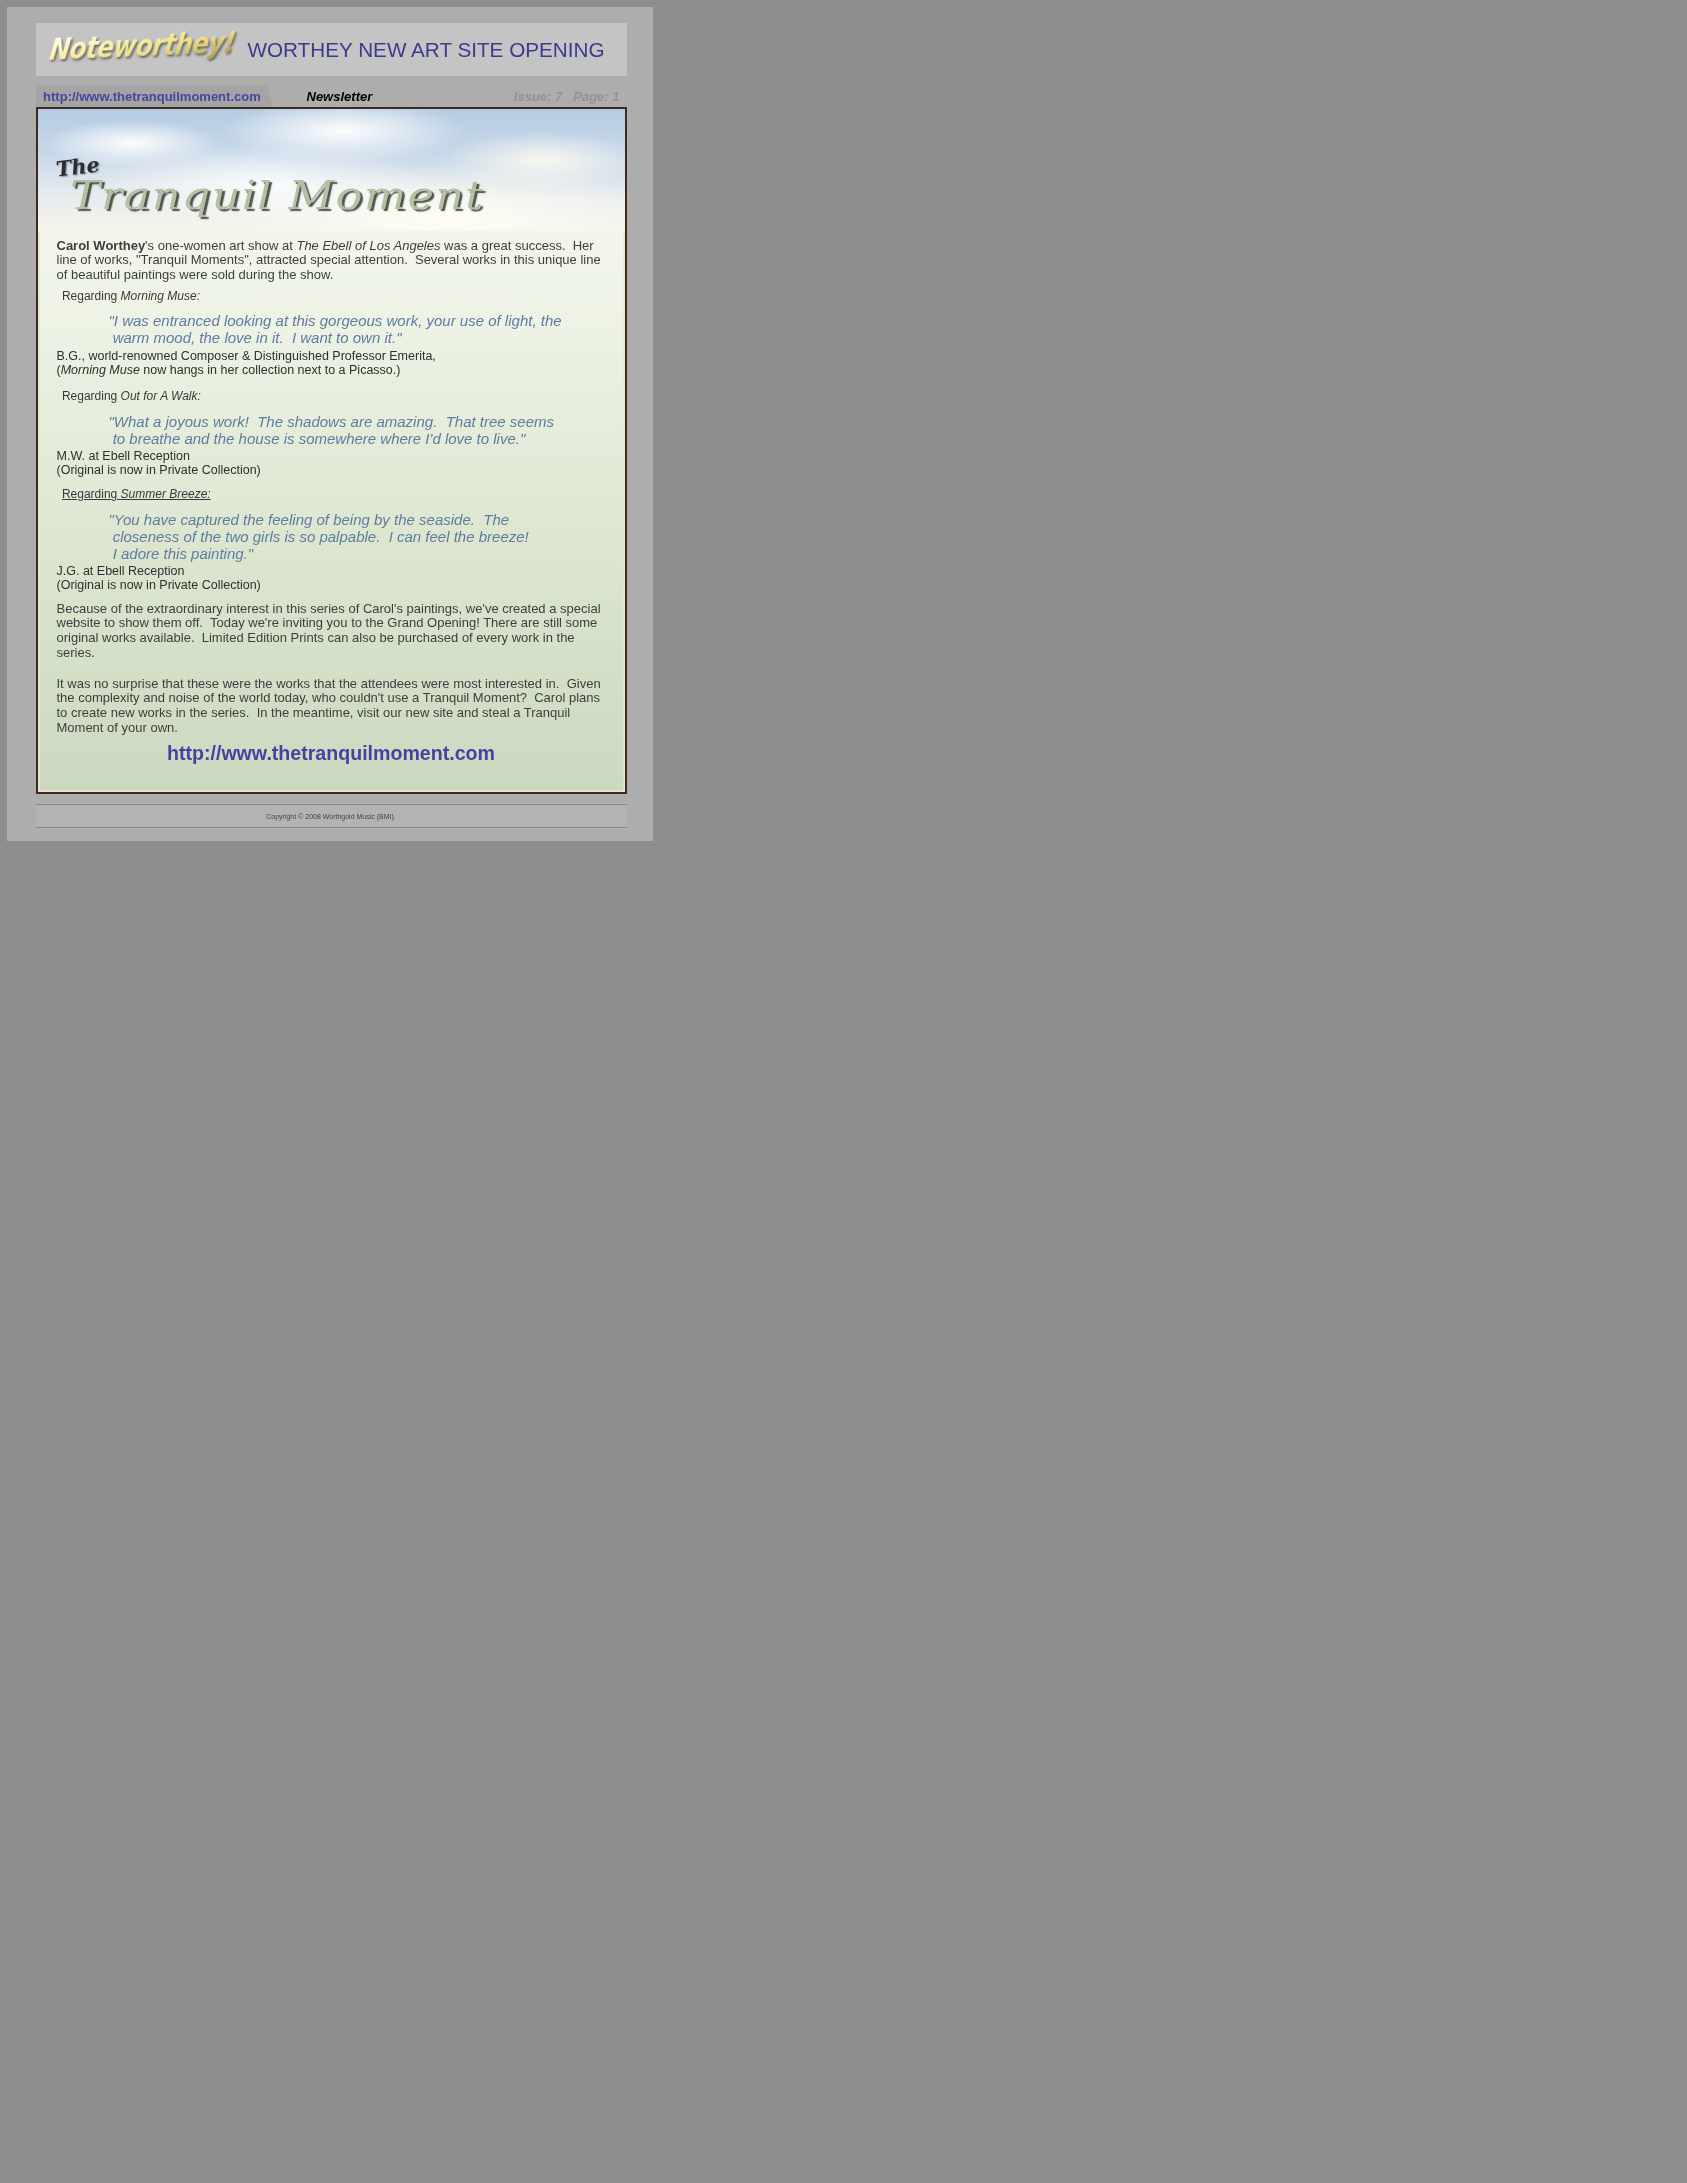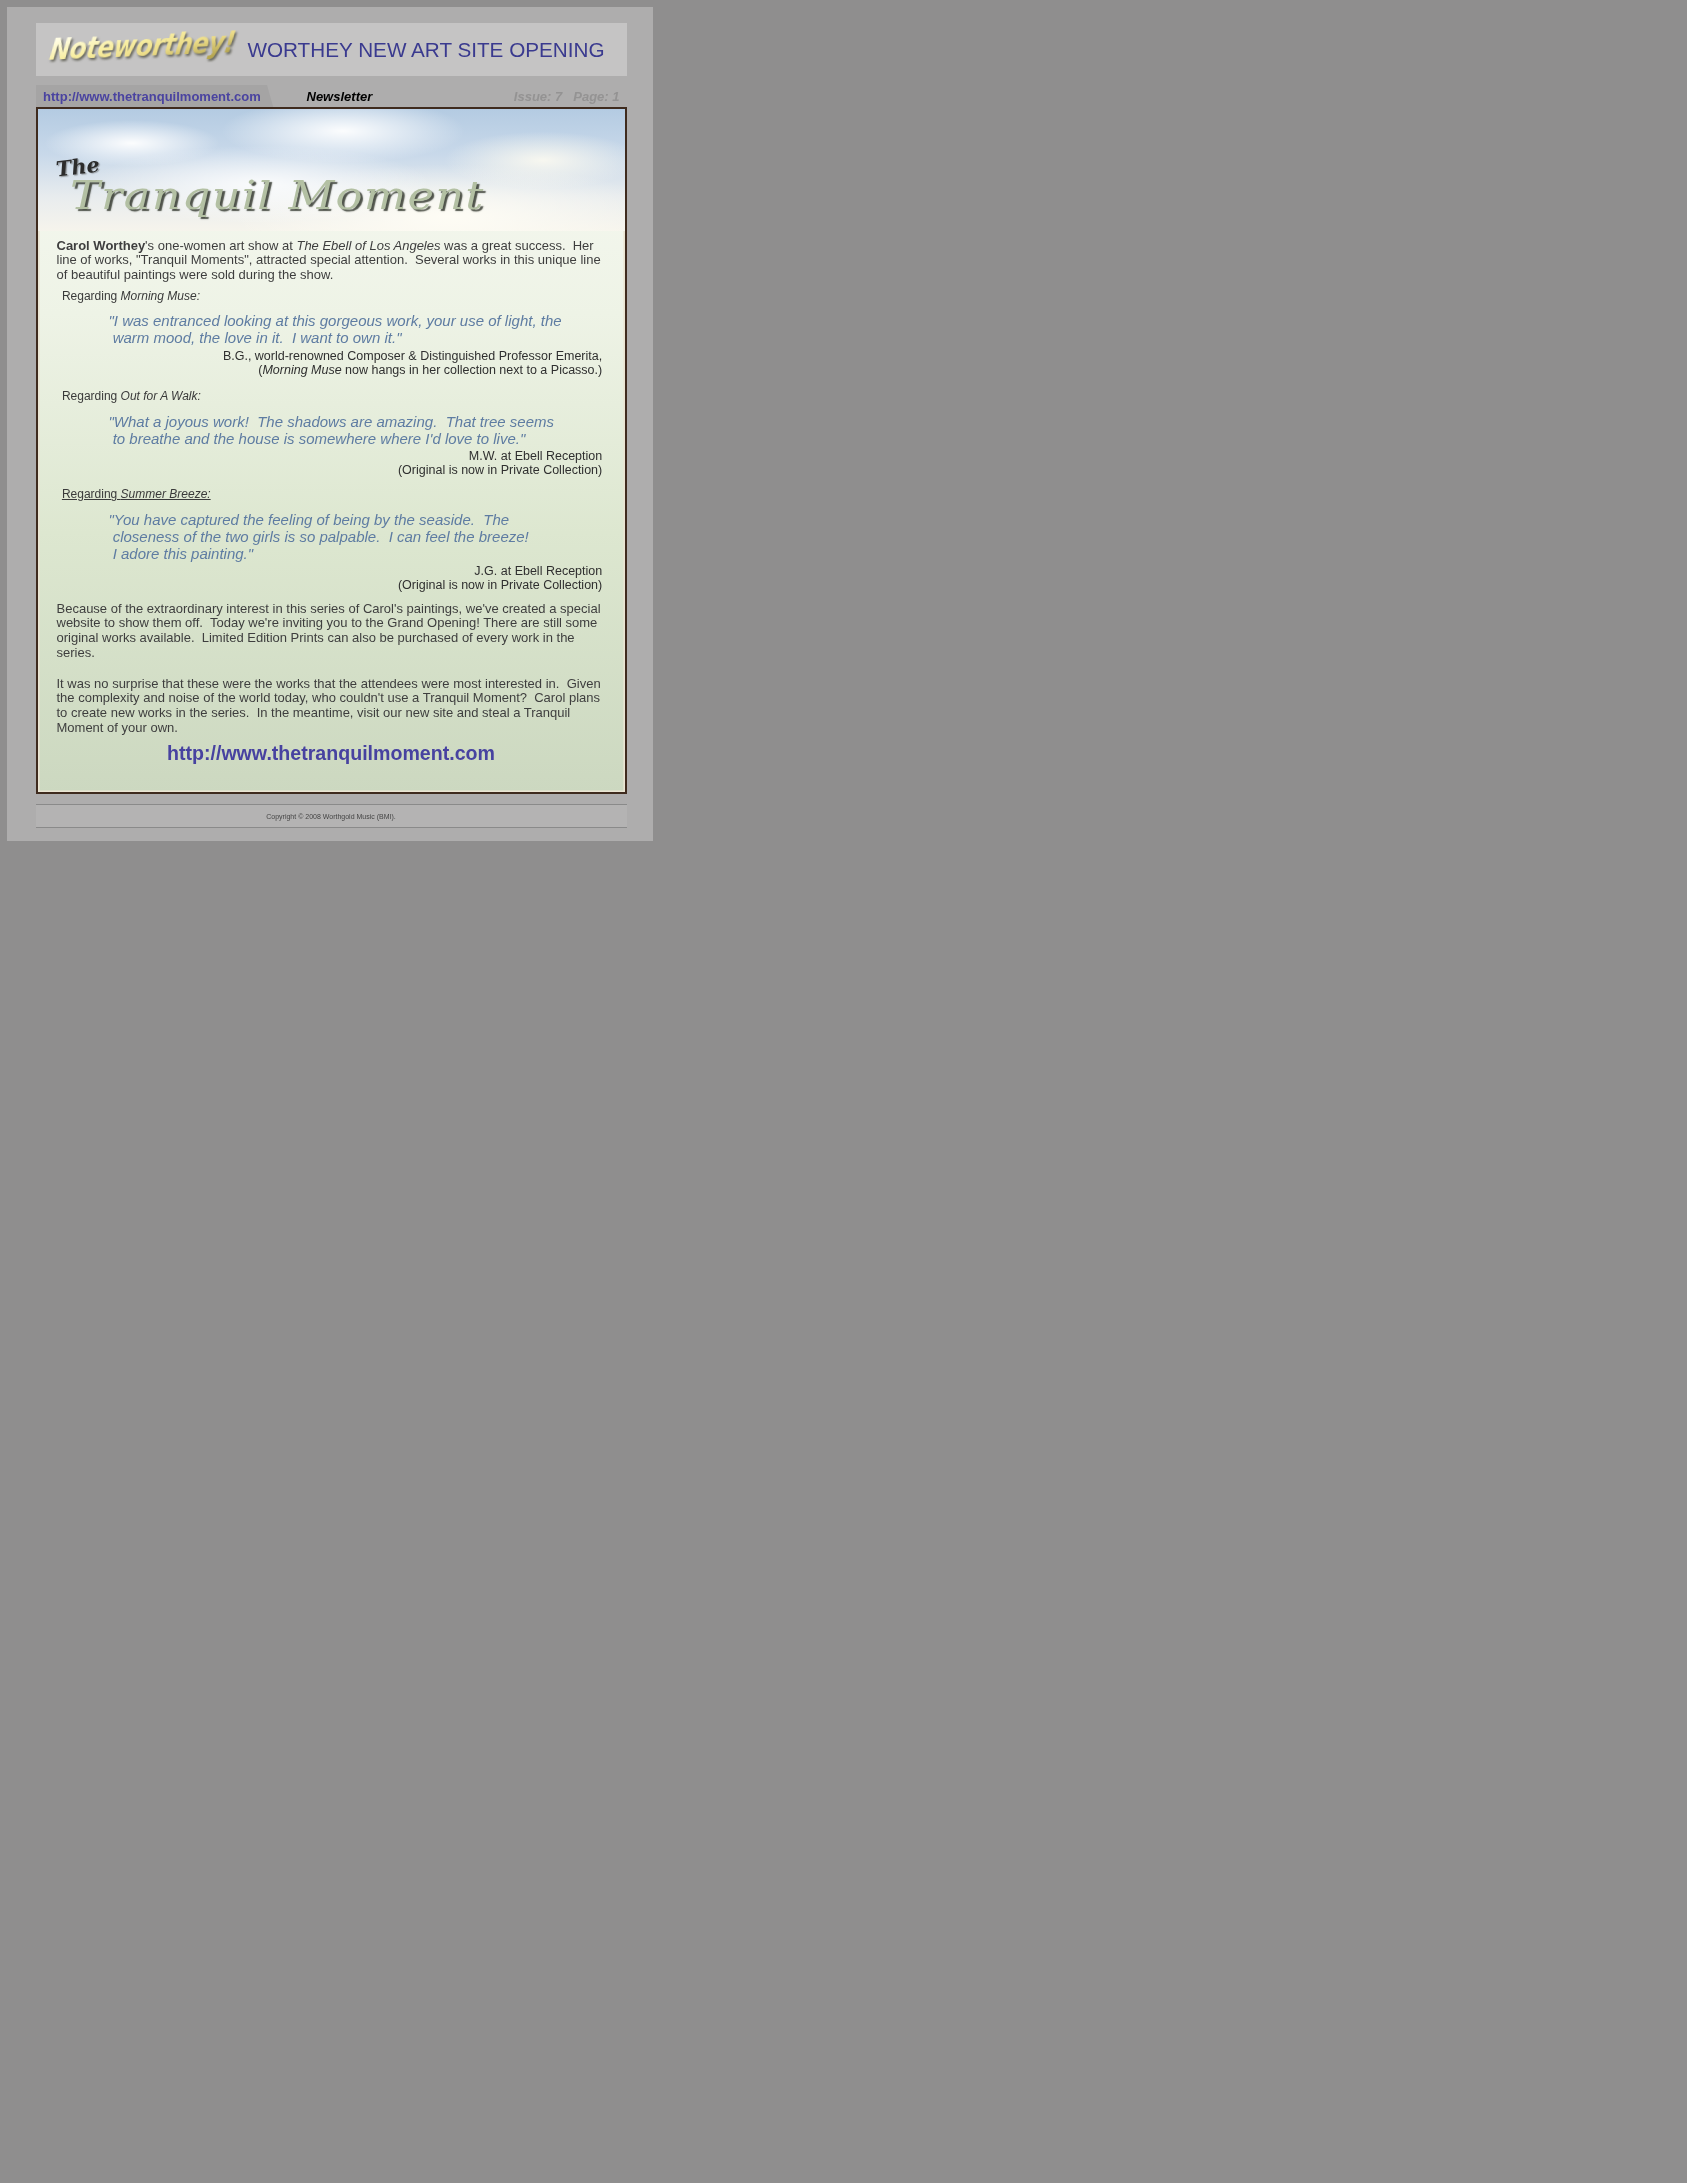--- a/index.html
+++ b/index.html
@@ -56,21 +56,21 @@
   .article { padding:0 19px; color:#3e3e3e; }
   .para { white-space:pre-wrap; font-size:13px; line-height:14.7px; }
   .intro { margin-top:7.6px; }
   .b { font-weight:700; }
   .i { font-style:italic; }
   .regard { white-space:pre-wrap; font-size:12px; line-height:13.6px; padding-left:5.4px; color:#3a3a3a; }
   .rg0 { margin-top:7px; } .rg1 { margin-top:13px; } .rg2 { margin-top:11px;text-decoration:underline; }
   .quote { white-space:pre-wrap; font-style:italic; font-size:15px; line-height:17px;
            color:#5e7ca2; padding-left:52px; padding-right:16.3px; }
   .q0 { margin-top:9.2px; } .q1 { margin-top:9.8px; } .q2 { margin-top:8.7px; }
-  .attr { white-space:pre-wrap; text-align:right; font-size:12.5px; line-height:14px;
+  .attr { white-space:pre-wrap; font-size:12.5px; line-height:14px;
           color:#2f2f2f; padding-right:3.3px; }
   .attr-first { margin-top:2.2px; }
   .p2 { margin-top:9.8px; }
   .p3 { margin-top:16.3px; }
   .site-url { margin-top:6.5px; text-align:center; font-size:19.6px; font-weight:700;
               color:#4742a0; }
 
   
   .footer-box { position:absolute; left:29px; top:797px; width:591px; height:24px;
                 background:#b4b3b3; border-top:1.1px solid #8a8a8a; border-bottom:1.1px solid #8a8a8a;

